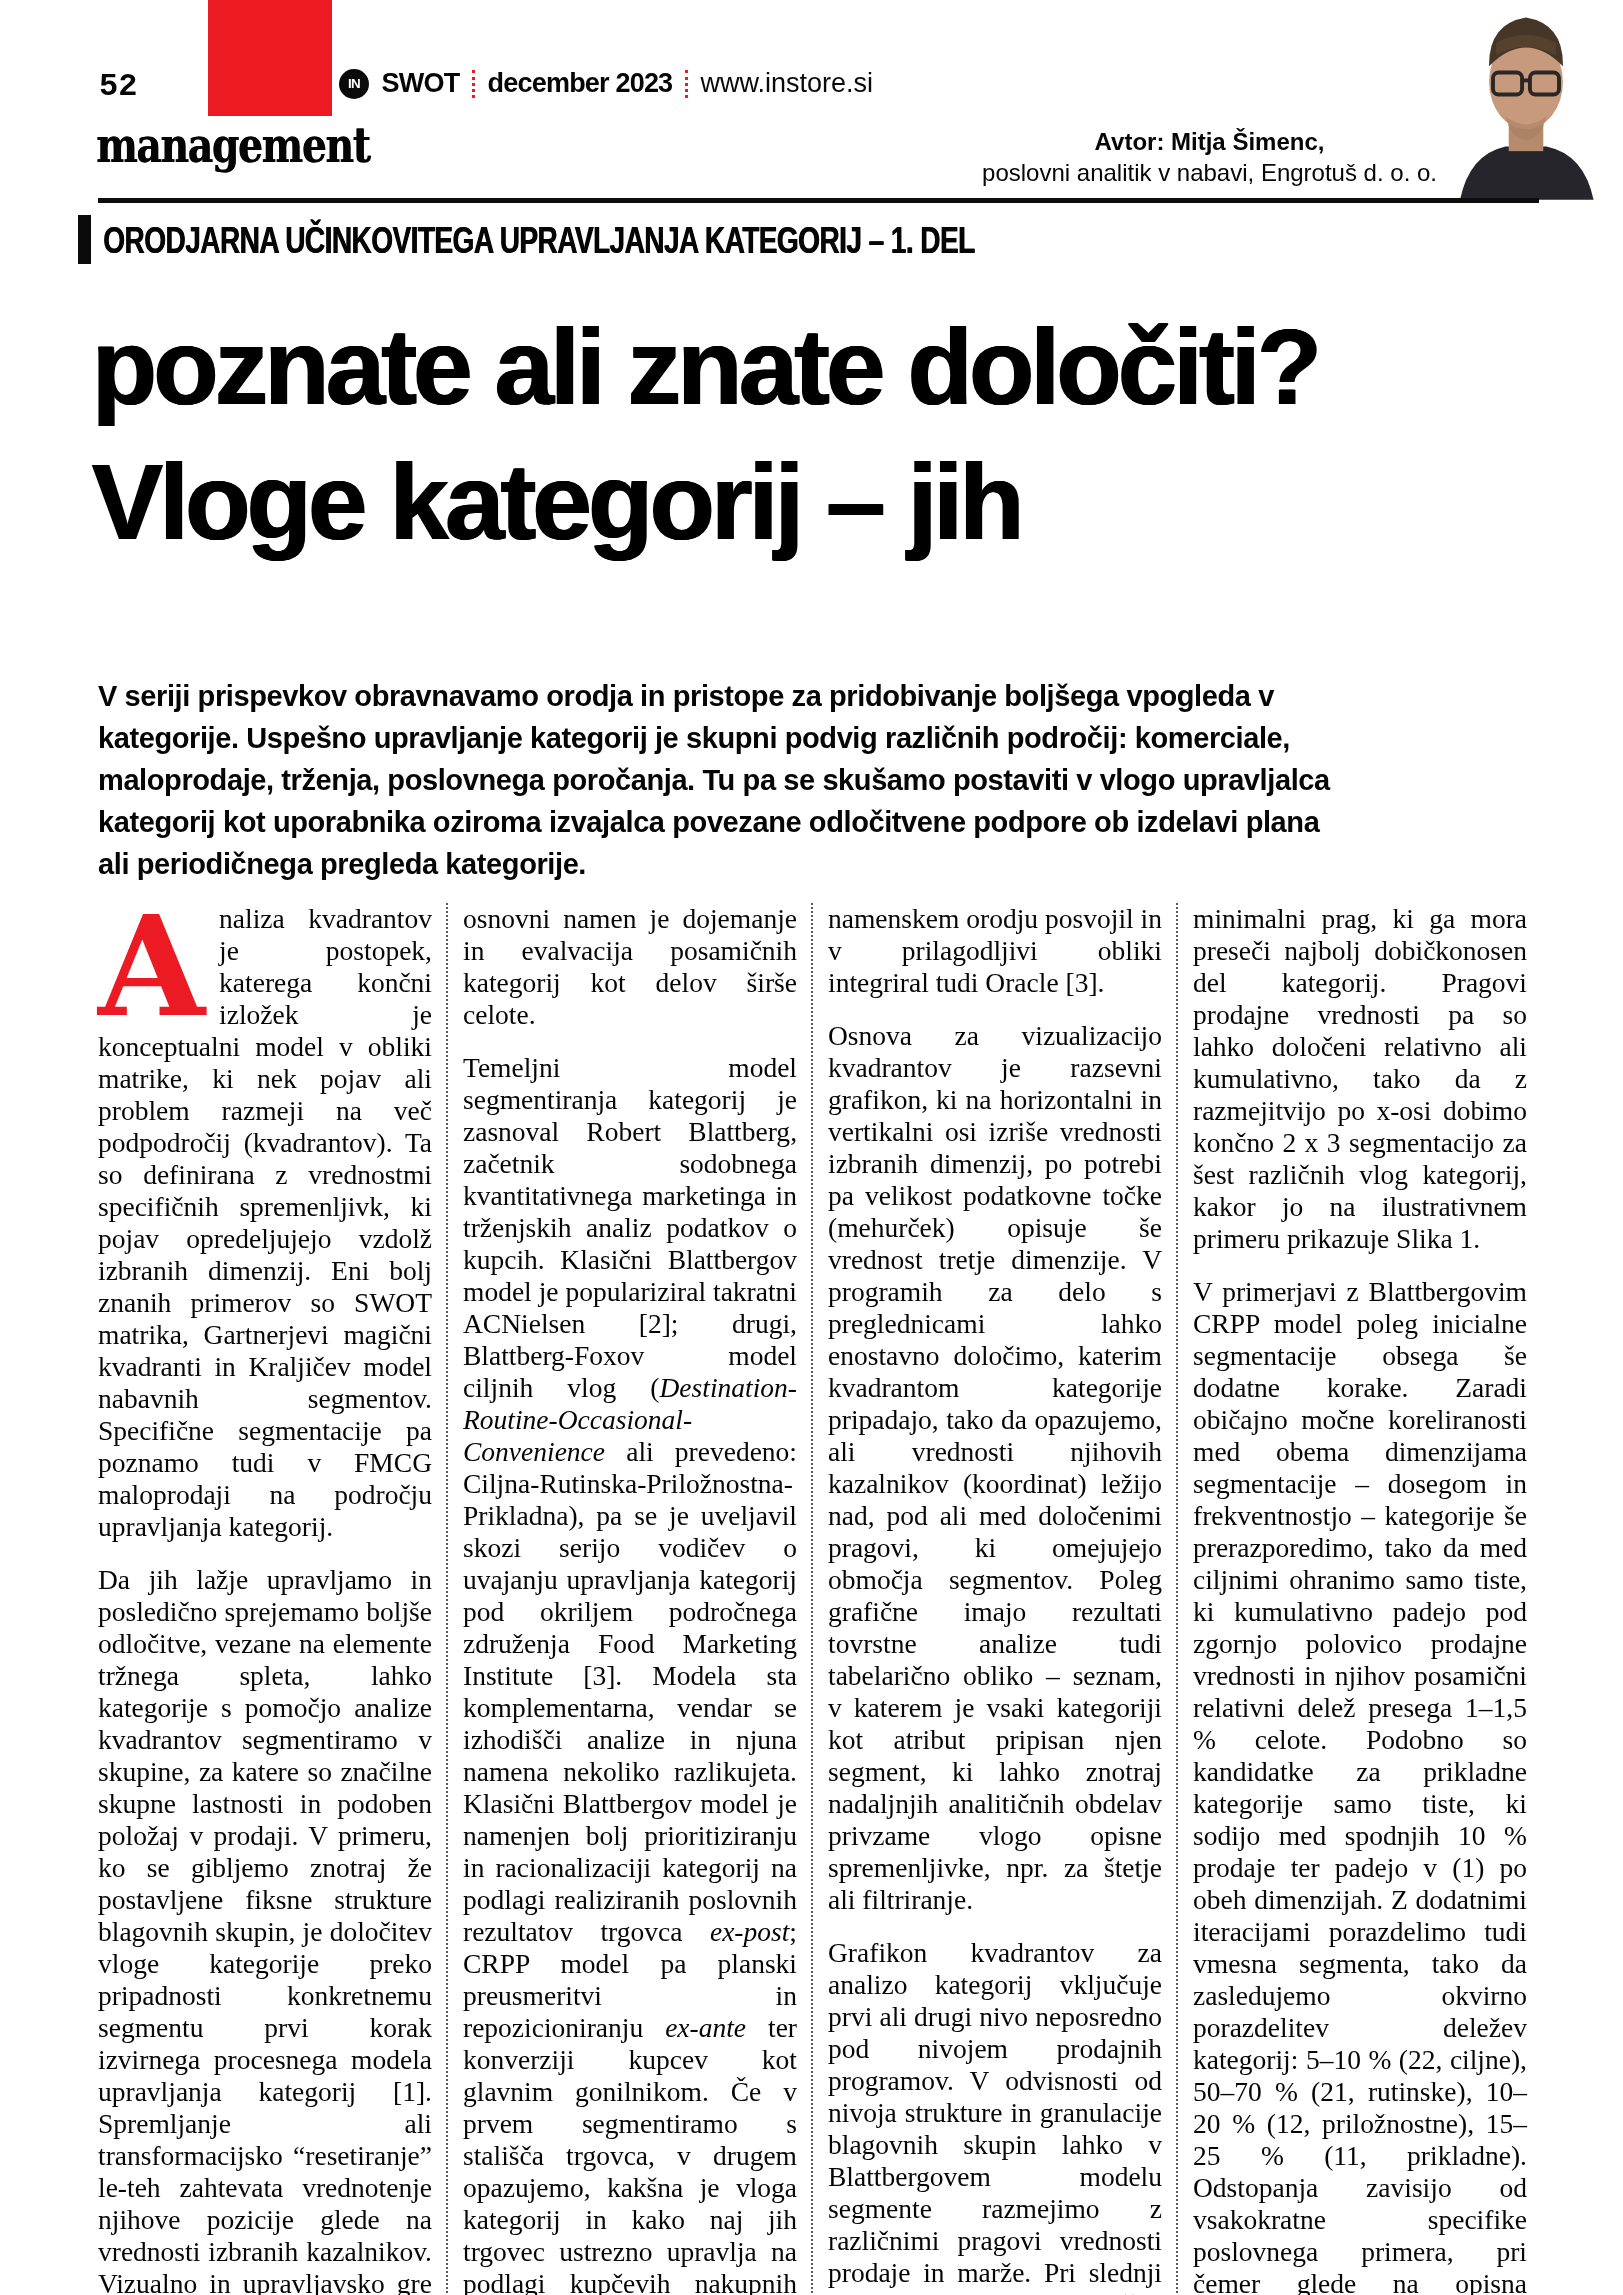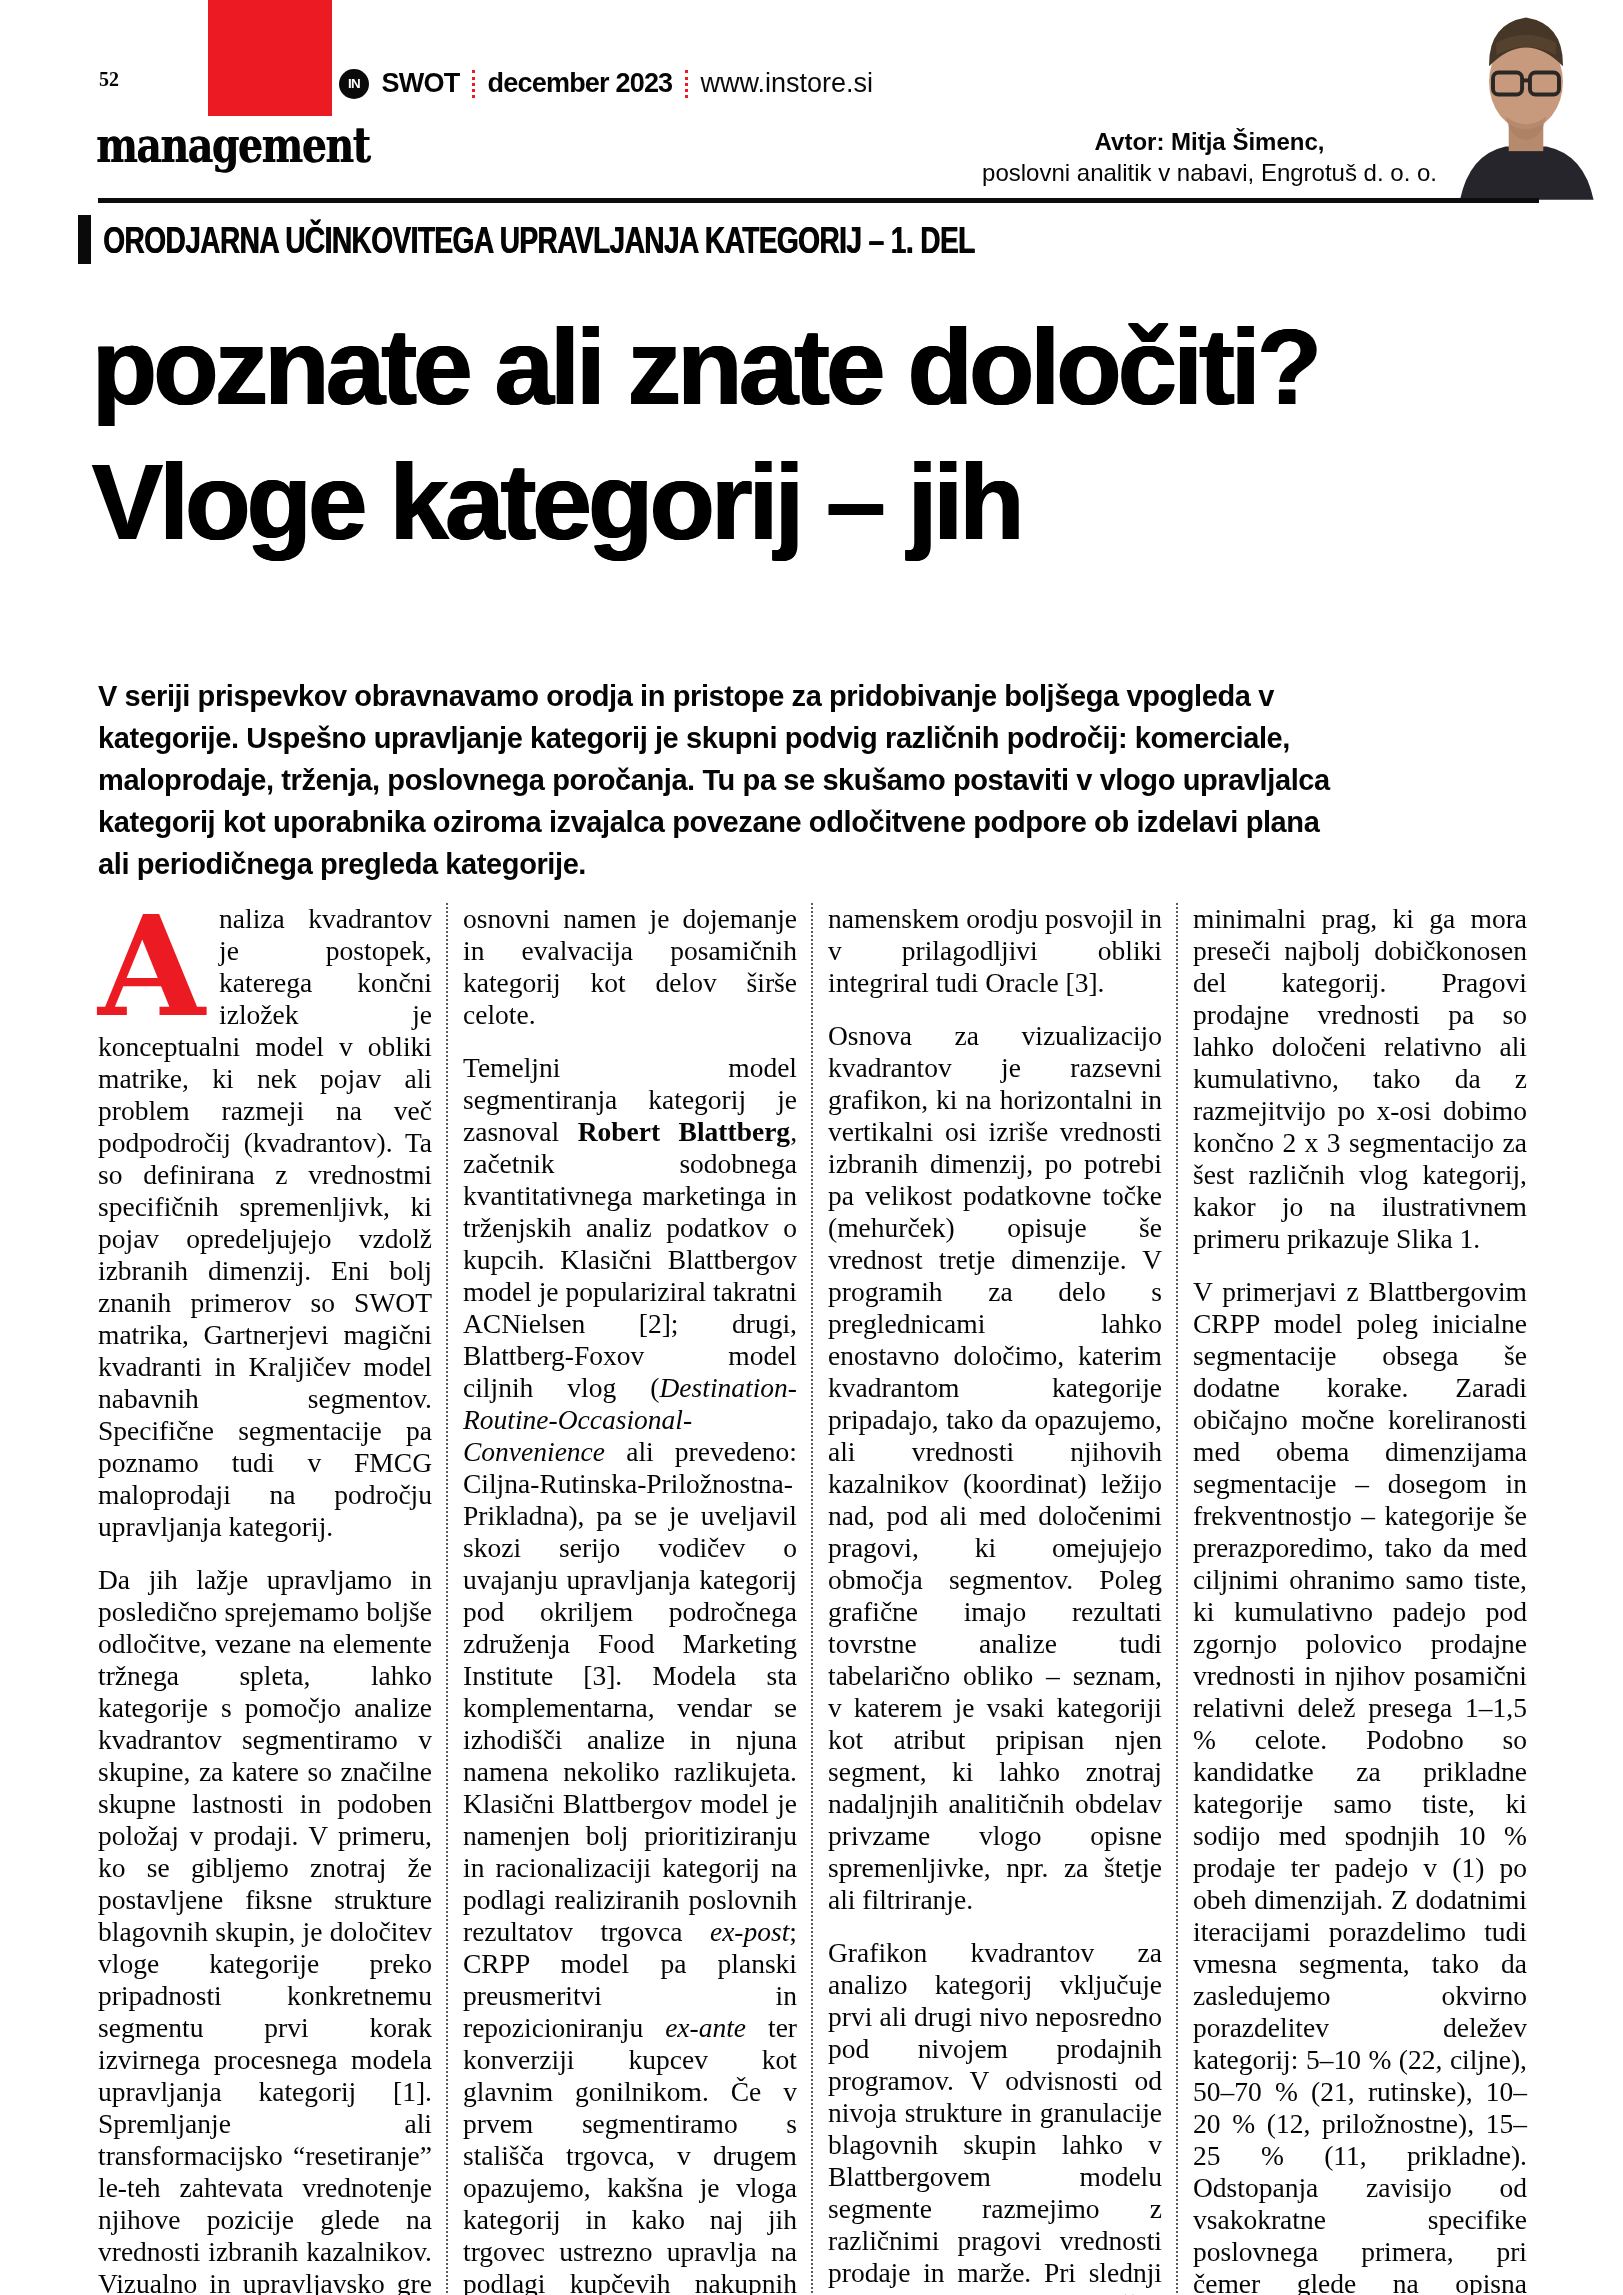--- a/index.html
+++ b/index.html
@@ -3,21 +3,21 @@
 <meta charset="utf-8">
 <style>
   html,body{margin:0;padding:0;background:#888;}
   .page{
     position:relative; width:1623px; height:2295px; background:#ffffff;
     font-family:"Liberation Serif", serif; color:#050505; overflow:hidden;
   }
   
   .pagenum{
     position:absolute; left:99px; top:68px;
-    font-family:Liberation Serif, serif; font-weight:bold; font-size:20px;
+    font-family:Liberation Mono, monospace; font-weight:bold; font-size:32px;
   }
   .redblock{ position:absolute; left:208px; top:0; width:124px; height:116px; }
   .masthead{
     position:absolute; left:339px; top:68px; height:31px;
     display:flex; align-items:center; gap:12.6px;
     font-family:Liberation Sans, sans-serif; font-size:27px; white-space:nowrap;
   }
   .incircle{
     display:inline-flex; width:30px; height:30px; border-radius:50%;
     background:#0a0a0a; color:#fff; align-items:center; justify-content:center;
@@ -63,21 +63,21 @@
     line-height:42px; letter-spacing:-0.4px;
   }
   
   .columns{ position:absolute; left:98px; top:903px; width:1429px; display:flex; }
   .col{ width:334px; flex:0 0 auto; }
   .col + .col{ margin-left:14px; border-left:2.4px dotted #5a5a5a; padding-left:15px; }
   .seg{
     margin:0 0 21px 0; font-size:27.5px; line-height:32px; text-align:justify;
     hyphens:auto; -webkit-hyphens:auto;
   }
-  .seg .bold{ font-weight:bold; }
+  .seg .bold{ font-weight:normal; }
   .seg .italic{ font-style:italic; }
   .dropcap{
     float:left; font-family:"DejaVu Serif", serif; font-weight:bold;
     font-size:138px; line-height:110px; margin:9.4px 14px 1.6px 0; color:#e8212b;
   }
 </style>
 </head>
 <body>
 
 <div class="page">

